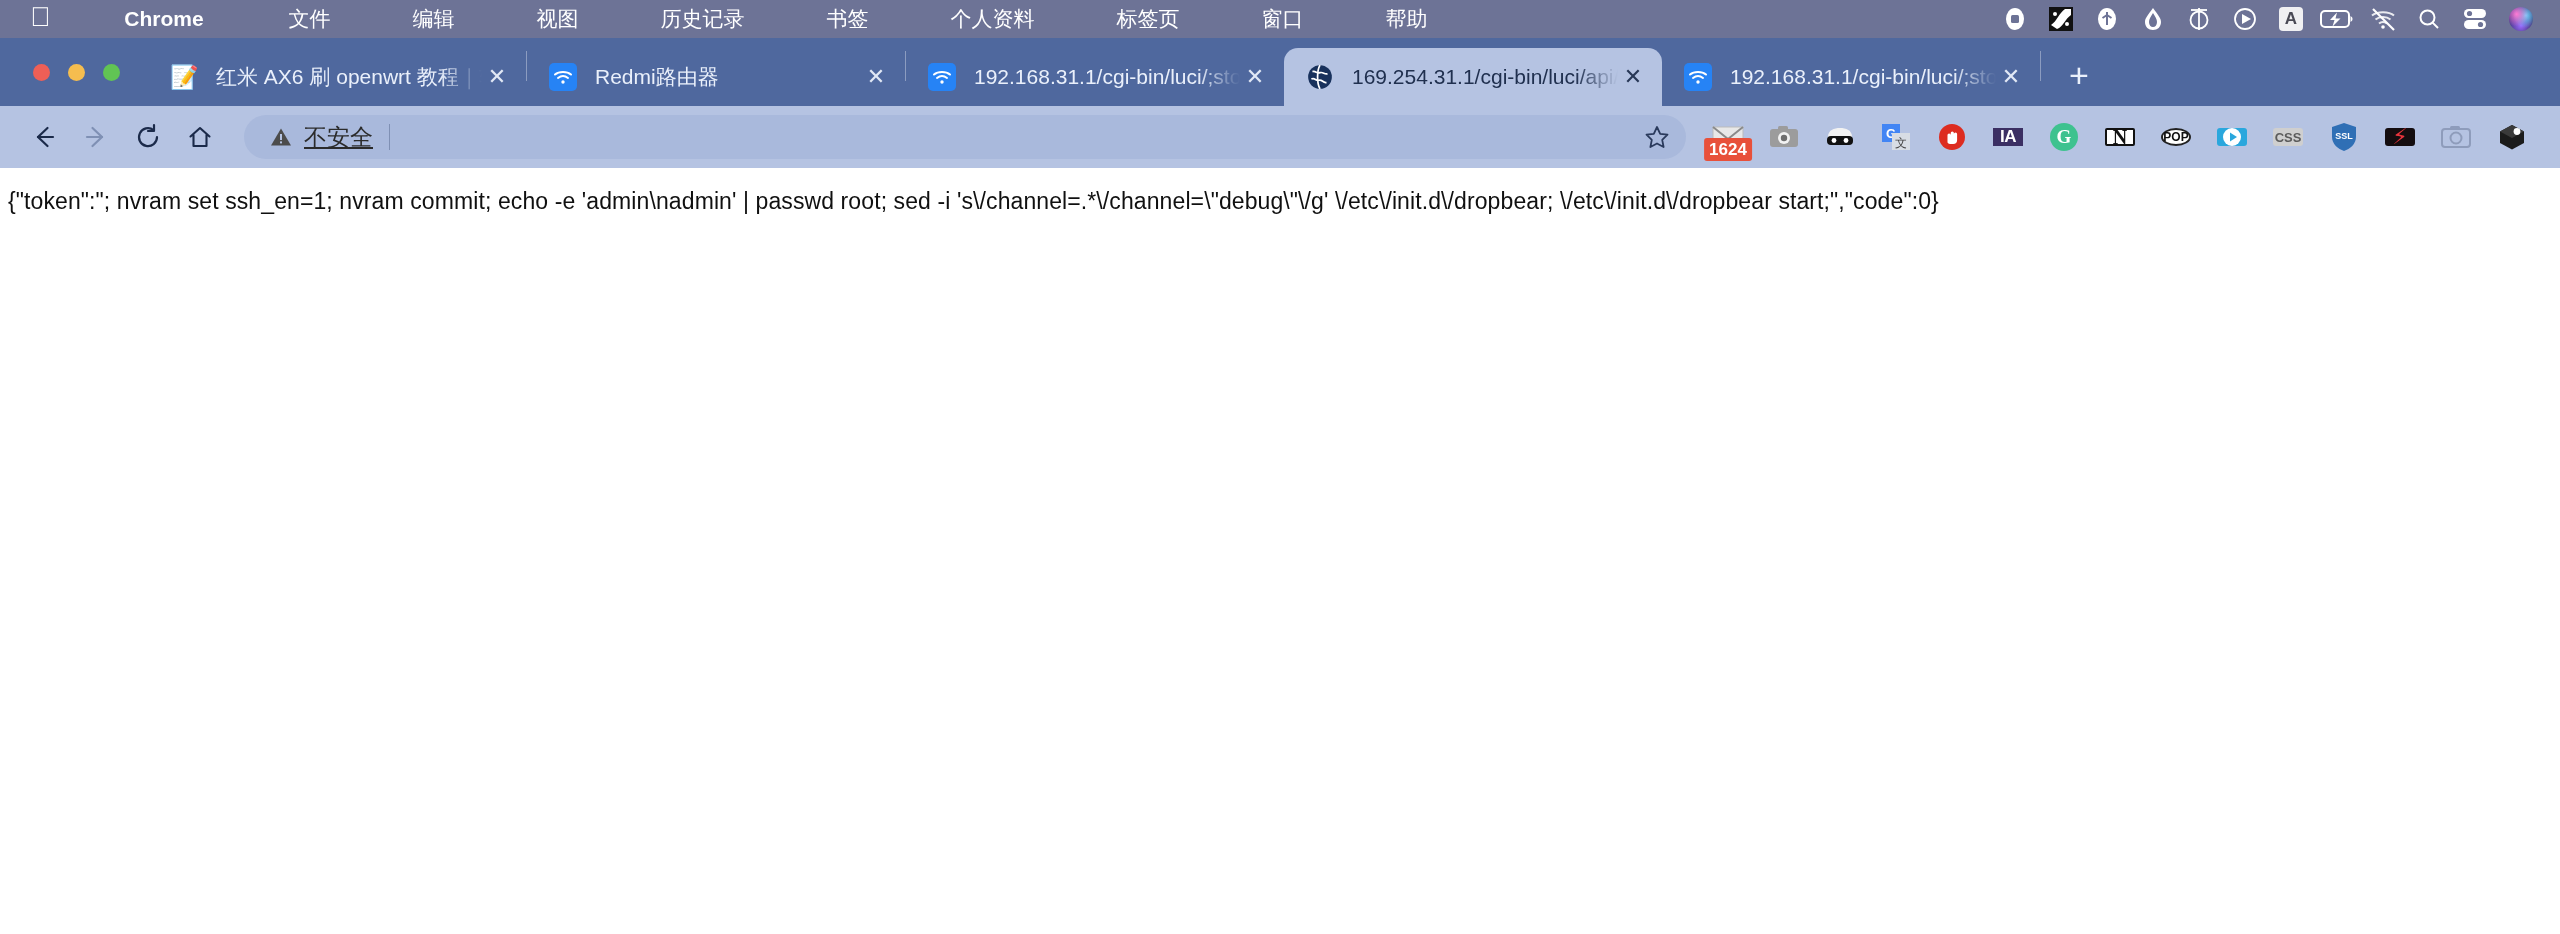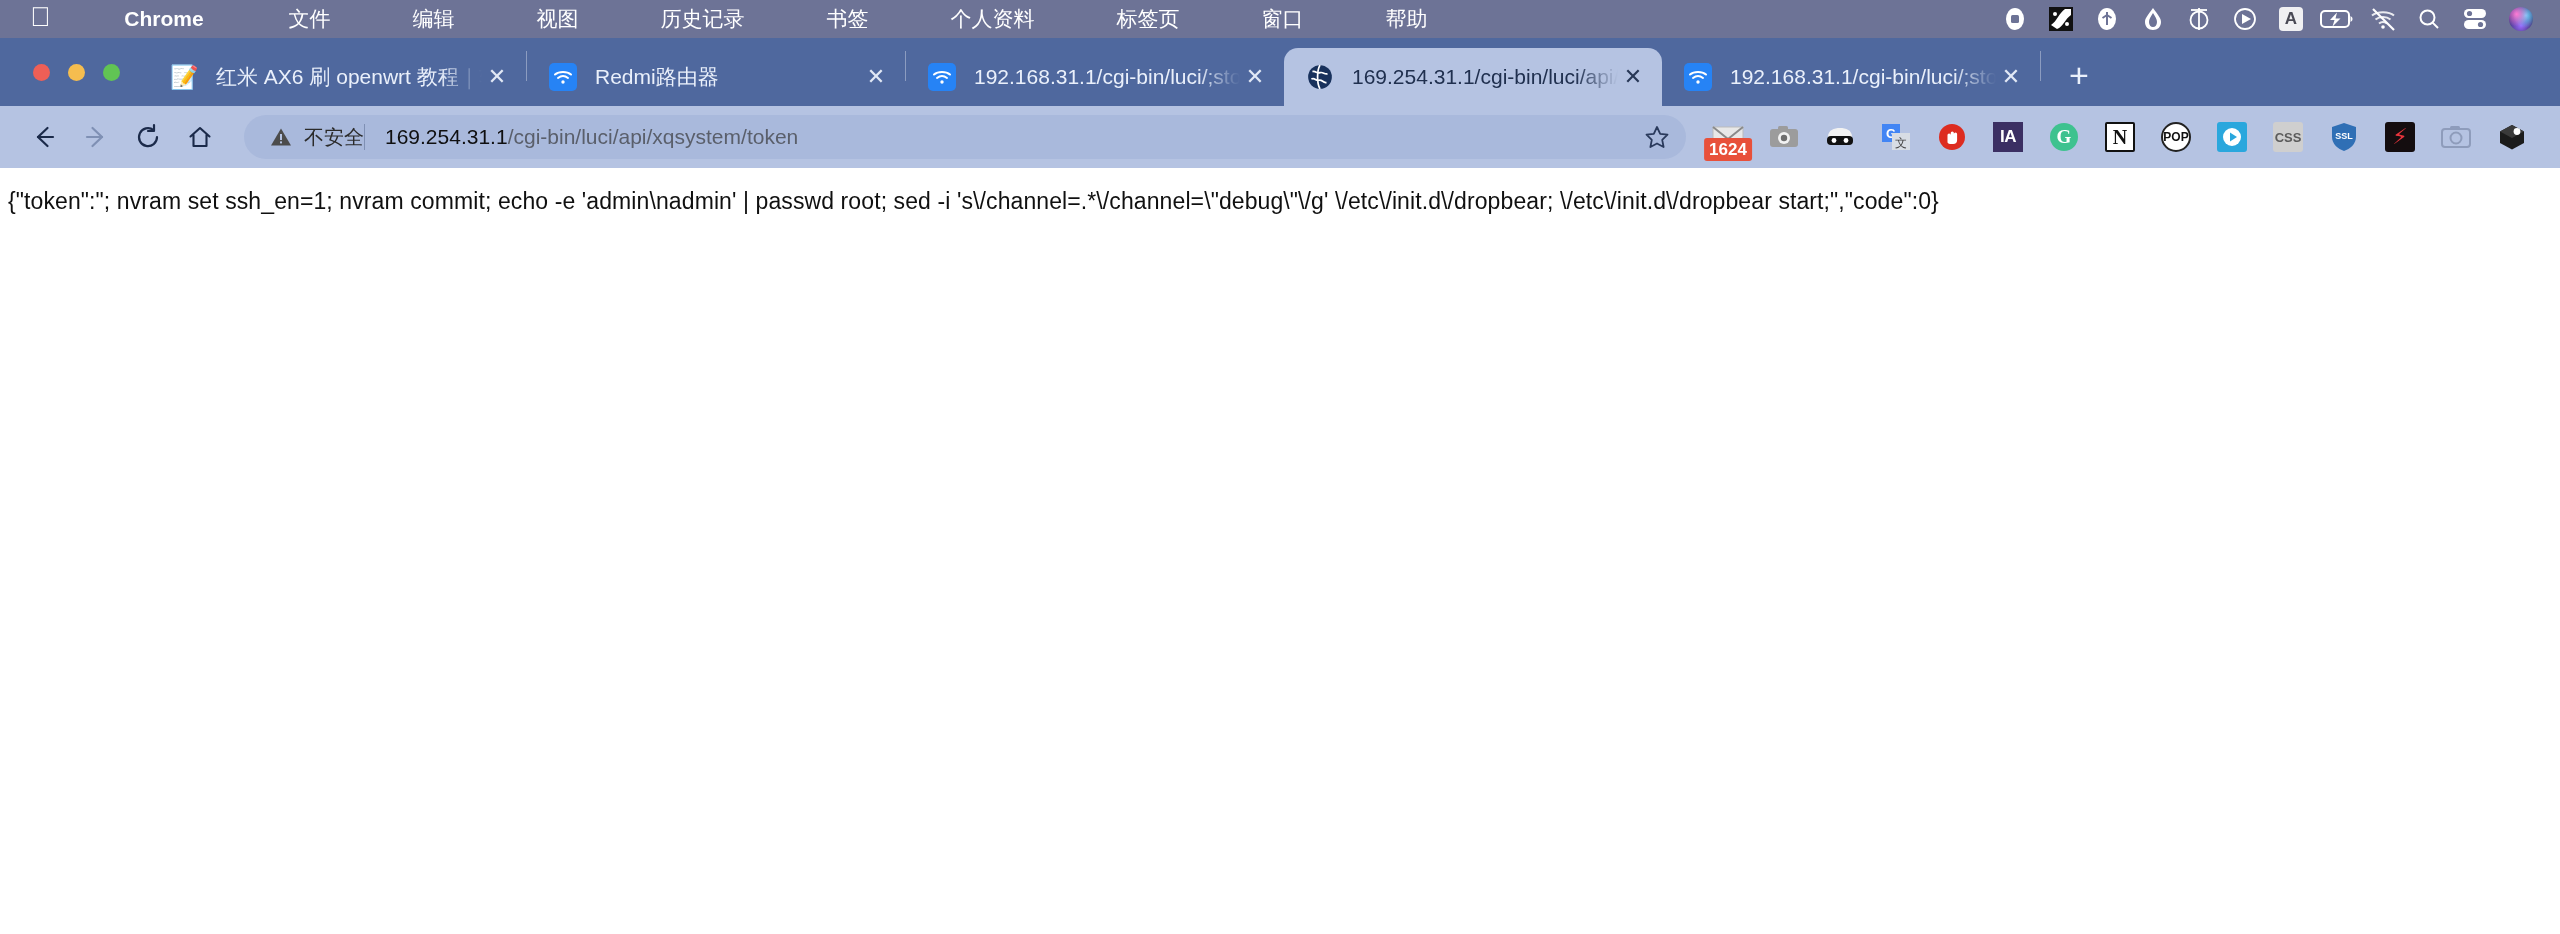--- a/index.html
+++ b/index.html
@@ -171,22 +171,22 @@
     padding: 0 10px 0 26px;
     position: relative;
   }
   .warn-icon {
     flex: 0 0 auto;
     margin-right: 12px;
     display: flex; align-items: center;
     color: #4c4c4c;
   }
   .insecure-label {
-    font-size: 20px; color: #2b2b2b;
-    white-space: nowrap;
+    font-size: 23px; color: #2b2b2b;
+    margin-right: 16px; white-space: nowrap; text-decoration: underline;
   }
   .omni-divider {
     width: 1px; height: 26px;
     background: #7f90b4;
     margin-right: 20px;
   }
   .url { font-size: 21px; color: #0f0f10; white-space: nowrap; }
   .url .url-path { color: #5a5f6b; }
   .star-btn {
     position: absolute; right: 12px; top: 50%;
@@ -204,21 +204,21 @@
     flex: 0 0 56px;
   }
   .ext-badge {
     position: absolute; bottom: 2px; left: 50%;
     transform: translateX(-50%);
     background: #e8503a; color: #fff;
     font-size: 17px; font-weight: bold;
     line-height: 1;
     padding: 3px 5px; border-radius: 3px;
   }
-  .sq { width: 30px; height: 30px; display:flex; align-items:center; justify-content:center; }
+  .sq { width: 30px; height: 18px; display:flex; align-items:center; justify-content:center; }
   .sq-notion { border: 2px solid #111; background: #fff; color: #111;
                font-size: 20px; font-weight: bold; font-family: "Liberation Serif", serif; border-radius: 2px;}
   .sq-ia { background: #3b2f63; color: #fff; font-size: 17px; font-weight: bold; letter-spacing: -.5px; }
   .sq-video { background: #2aa7dd; border-radius: 3px; color:#fff; }
   .sq-css { background: #cfcfcf; color: #5b5b5b; font-size: 13px; font-weight: bold; border-radius: 3px; }
   .sq-red { background: #140d0f; border-radius: 3px; color: #e8343c; font-size: 22px; font-weight: bold; }
   .sq-pop { border: 2px solid #222; border-radius: 50%; background: #fff;
             color: #111; font-size: 12px; font-weight: bold; text-align: right; }
   .sq-grammarly { width: 28px; height: 28px; border-radius: 50%; background: #3ec28f;
                   color: #fff; font-size: 19px; font-weight: bold;
@@ -450,21 +450,20 @@
     <div class="omnibox">
       <span class="warn-icon">
         <svg width="22" height="20" viewBox="0 0 22 20">
             <path d="M11 1.5 L21 18.5 L1 18.5 Z" fill="#4c4c4c"></path>
             <rect x="10" y="7" width="2" height="6" fill="#b5c3e2"></rect>
             <rect x="10" y="14.4" width="2" height="2" fill="#b5c3e2"></rect>
           </svg>
       </span>
       <span class="insecure-label">不安全</span>
       <span class="omni-divider"></span>
-      <span class="url"><span>169.254.31.1</span><span class="url-path">/cgi-bin/luci/api/xqsystem/token</span></span>
       <span class="star-btn">
         <svg width="26" height="26" viewBox="0 0 26 26">
             <polygon points="13,3 16.2,9.8 23.5,10.7 18.2,15.8 19.6,23 13,19.5 6.4,23 7.8,15.8 2.5,10.7 9.8,9.8" stroke="#2a3a5c" stroke-width="1.8" fill="none" stroke-linejoin="round"></polygon>
           </svg>
       </span>
     </div>
 
     <div class="ext-bar">
       <span class="ext">
         <svg width="32" height="24" viewBox="0 0 32 24">

